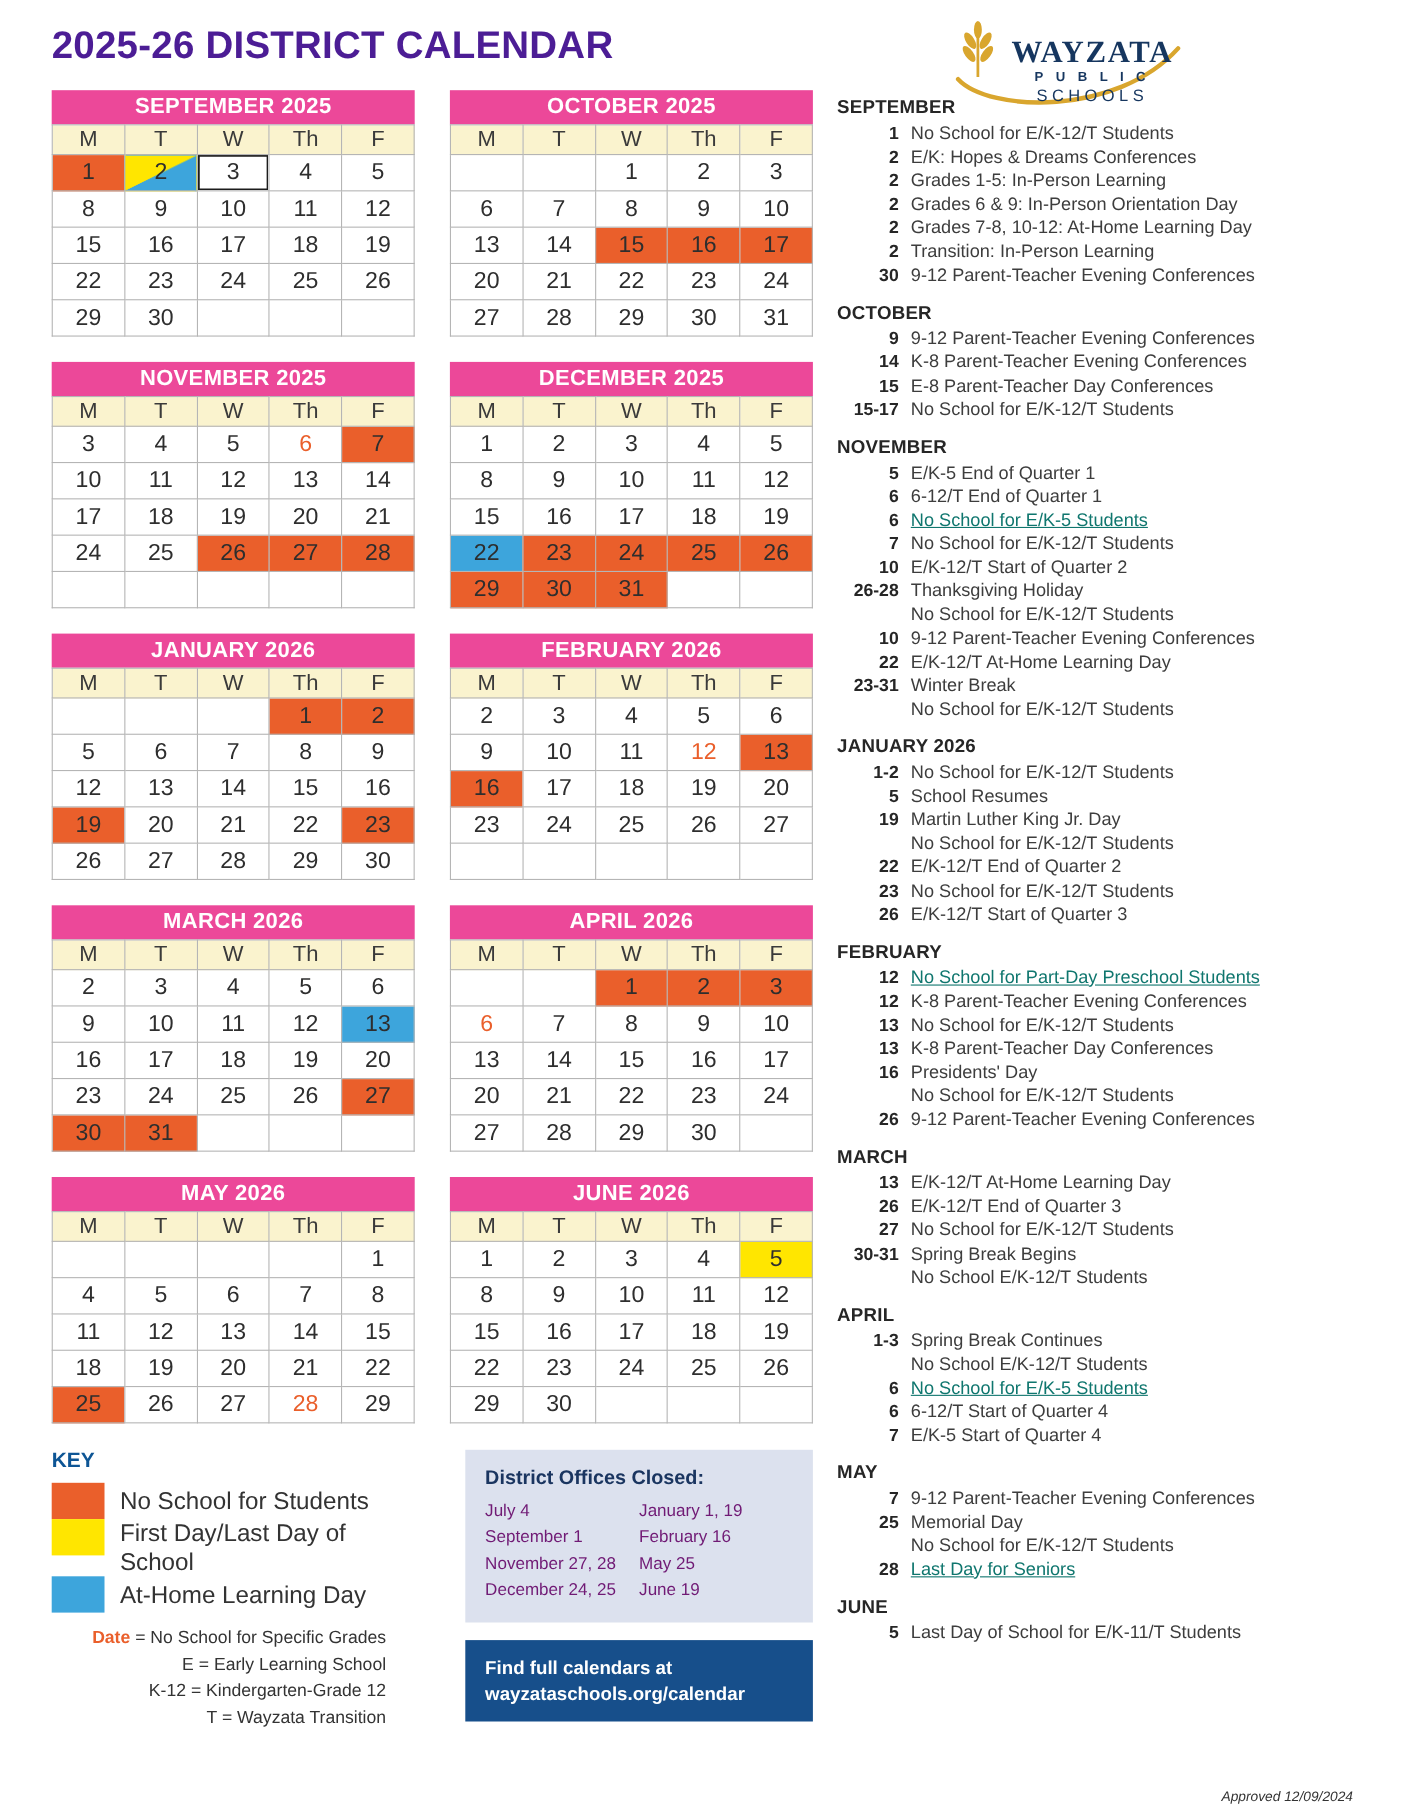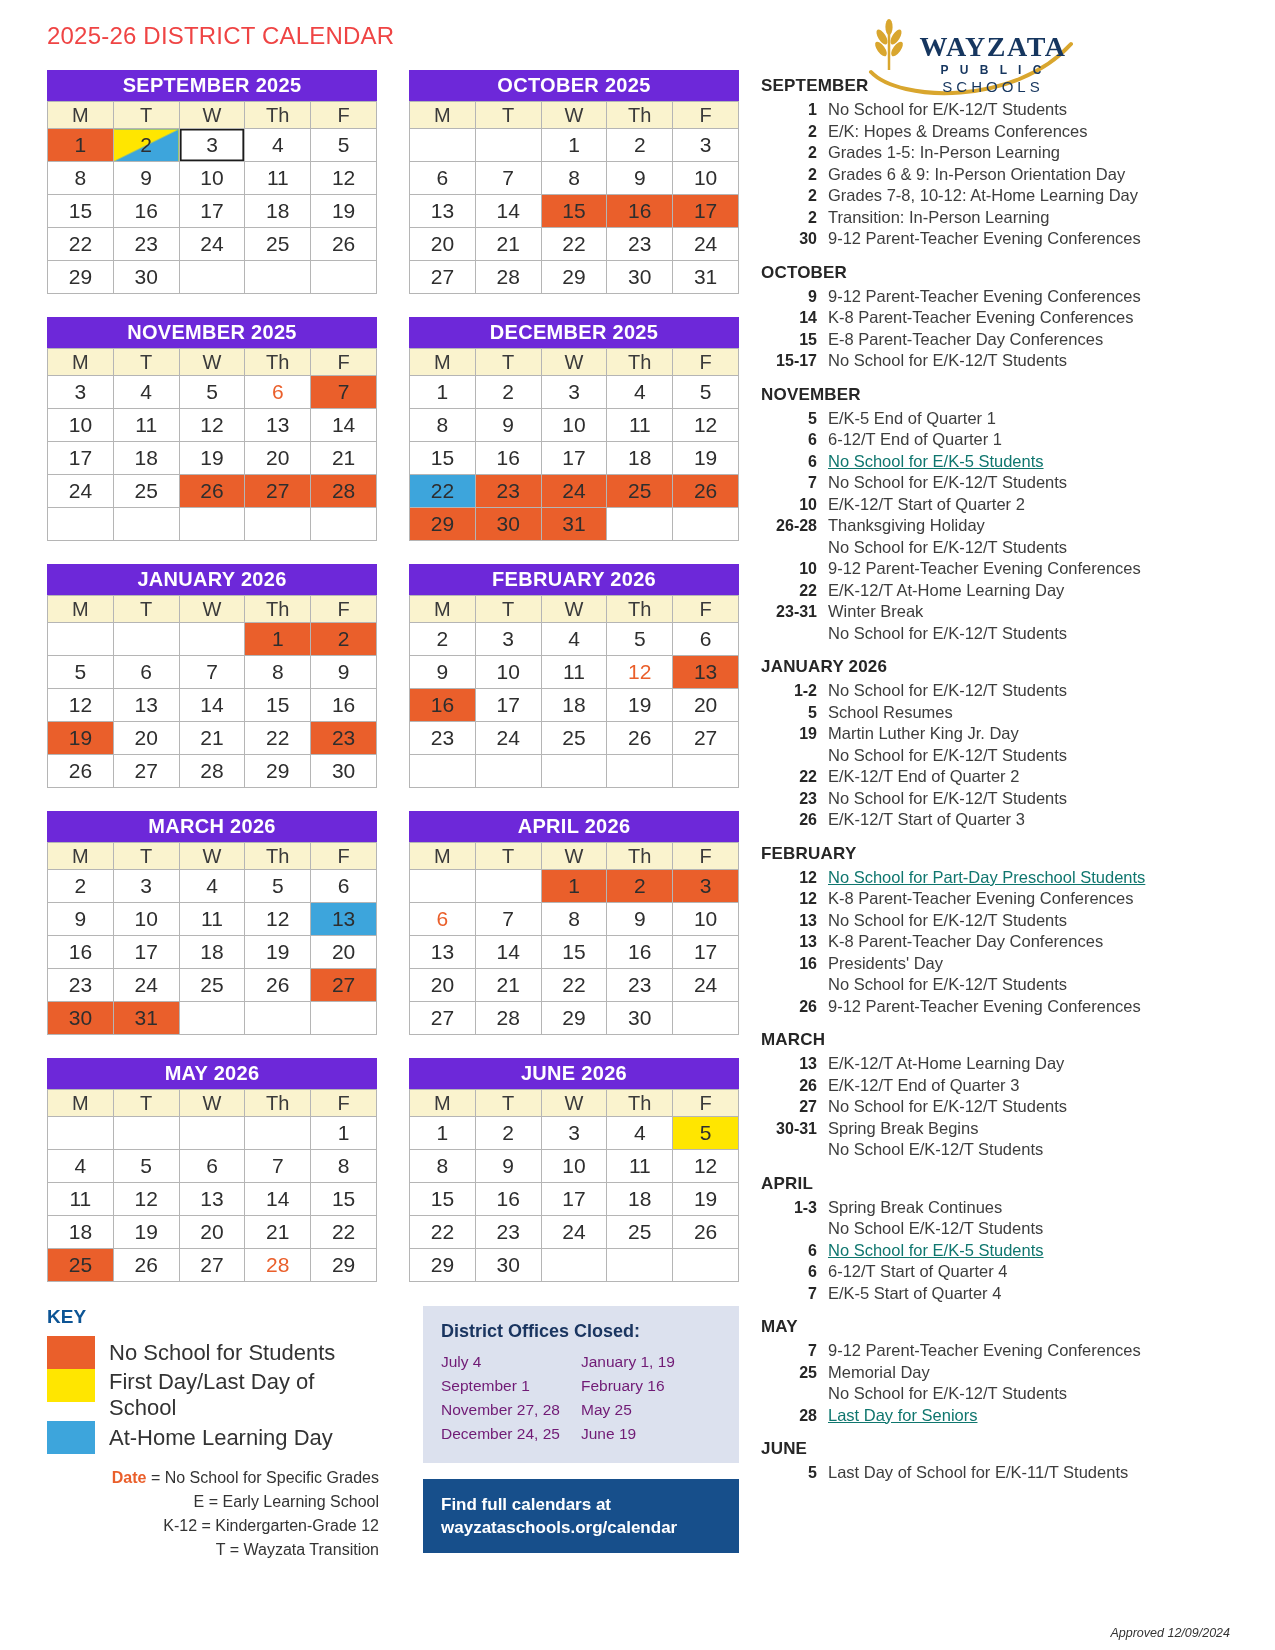--- a/index.html
+++ b/index.html
@@ -1,39 +1,39 @@
 <!DOCTYPE html>
 <html><head>
 <meta charset="utf-8">
 <style>
   html,body{margin:0;padding:0;background:#fff;}
   .page{position:relative;width:1275px;height:1650px;background:#fff;overflow:hidden;
         font-family:"Liberation Sans",sans-serif;color:#2e2e2e;}
   .inner{position:absolute;left:47px;top:22px;right:45px;}
-  h1.title{margin:0 0 20px 0;font-size:24px;font-weight:400;color:#ef4444;letter-spacing:0.2px;}
+  h1.title{margin:0 0 20px 0;font-size:35px;font-weight:700;color:#4c1d95;letter-spacing:0.2px;}
   .logo-wrap{position:absolute;left:818px;top:-4px;}
   .content{display:flex;align-items:flex-start;}
   .left{width:692px;flex:0 0 692px;}
   .cal-grid{display:grid;grid-template-columns:330px 330px;column-gap:32px;row-gap:23px;}
   .cal{width:330px;}
-  .cal-title{height:31px;line-height:31px;background:#6d28d9;color:#fff;text-align:center;
+  .cal-title{height:31px;line-height:31px;background:#ec4899;color:#fff;text-align:center;
              font-weight:bold;font-size:20px;letter-spacing:0.3px;}
   table.cal-table{border-collapse:collapse;width:100%;table-layout:fixed;}
   .cal-table th{background:#faf3ce;height:26px;font-weight:normal;font-size:20px;color:#3a3a3a;
                 border:1px solid #b5b5b5;text-align:center;padding:0;}
   .cal-table td{height:32px;border:1px solid #b5b5b5;text-align:center;font-size:21px;
                 color:#2e2e2e;padding:0;}
   td.orange{background:#ea5f2b;}
   td.yellow{background:#ffe600;}
   td.blue{background:#3da5dc;}
   td.split{background:linear-gradient(to bottom right,#ffe600 49.6%,#3da5dc 50.4%);}
   td.outline{box-shadow:inset 0 0 0 1.6px #1c1c1c;}
   td.otext{color:#ea5f2b;}
   
-  .bottom-row{display:flex;margin-top:24px;}
+  .bottom-row{display:flex;margin-top:24px;gap:28px;}
   .key{flex:1;}
   .key-title{color:#0d5595;font-weight:bold;font-size:19px;margin-bottom:8px;}
   .key-row{display:flex;align-items:stretch;}
   .swatch{width:48px;height:33px;flex:0 0 48px;}
   .swatch.orange{background:#ea5f2b;}
   .swatch.yellow{background:#ffe600;}
   .swatch.blue{background:#3da5dc;}
   .key-label{align-self:center;margin-left:14px;font-size:22px;color:#333;}
   .key-notes{margin-top:12px;}
   .key-note{font-size:16px;line-height:24px;color:#333;text-align:right;}

